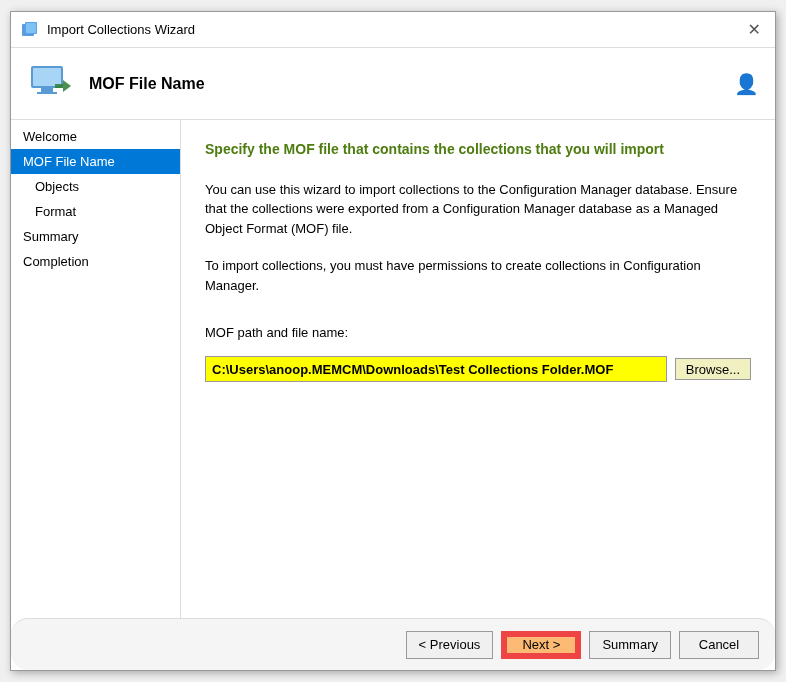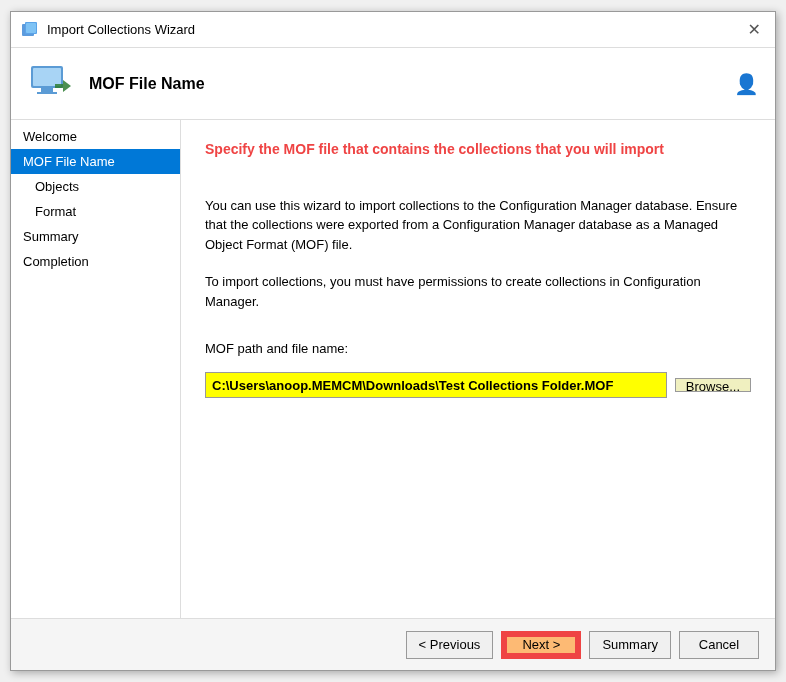--- a/index.html
+++ b/index.html
@@ -103,24 +103,24 @@
     .sidebar-item.sub {
       padding-left: 24px;
     }
     .main-panel {
       flex: 1;
       padding: 20px 24px;
       overflow-y: auto;
       background: #fff;
     }
     .main-heading {
-      color: #ef4444;
+      color: #4d7c0f;
       font-size: 14px;
       font-weight: 600;
-      margin-bottom: 36px;
+      margin-bottom: 20px;
       line-height: 1.4;
     }
     .description-block {
       margin-bottom: 18px;
       color: #000;
       font-size: 13px;
       line-height: 1.5;
     }
     .field-label {
       font-size: 13px;
@@ -138,38 +138,39 @@
       height: 26px;
       border: 1px solid #999;
       padding: 2px 6px;
       font-size: 13px;
       background: #ffff00;
       color: #000;
       outline: none;
       font-weight: bold;
     }
     .browse-btn {
-      height: 14px;
+      height: 22px;
       min-width: 70px;
       background: #f0f0c0;
       border: 1px solid #999;
       font-size: 13px;
       cursor: pointer;
       padding: 0 10px;
       color: #000;
     }
     .footer {
       border-top: 1px solid #ddd;
       padding: 10px 16px;
       display: flex;
       justify-content: flex-end;
       align-items: center;
       gap: 8px;
       height: 52px;
       background: #f5f5f5;
+      border-radius: 17px;
     }
     .footer-btn {
       height: 28px;
       min-width: 80px;
       border: 1px solid #999;
       background: #f0f0f0;
       font-size: 13px;
       cursor: pointer;
       padding: 0 12px;
       color: #000;

